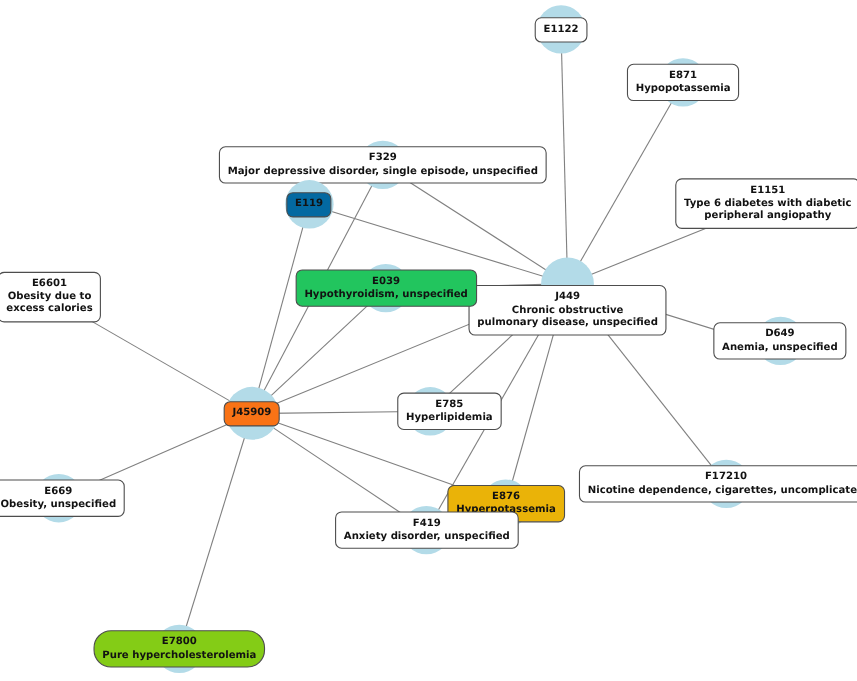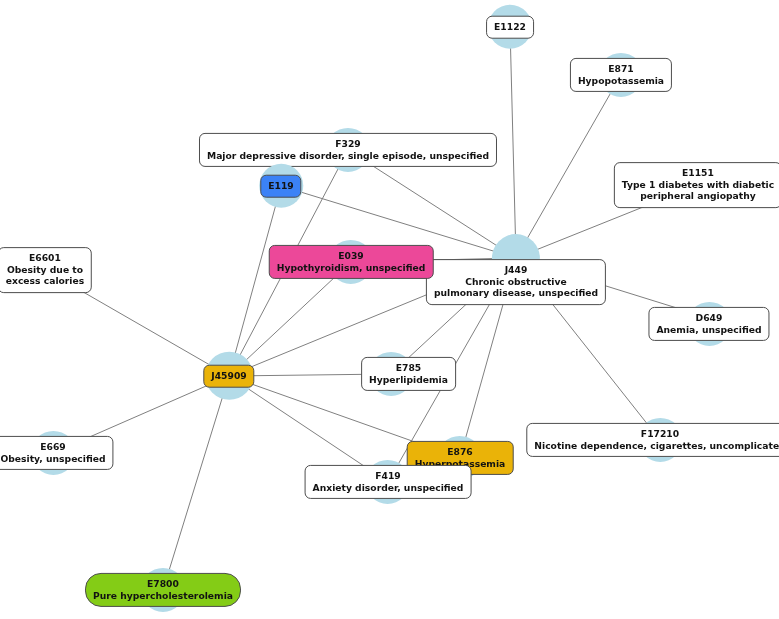--- a/index.html
+++ b/index.html
@@ -104,65 +104,65 @@
       </div>
       <div class="graph-node" style="left: 348px; top: 150px;">
         <div class="node-circle" style="width: 44px; height: 44px; background: rgb(179, 219, 232);"></div>
         <div class="node-label" style="border-color: rgb(77, 77, 77); background: rgb(255, 255, 255); color: rgb(18, 18, 18);">
           <span class="node-code">F329</span>
           <span class="node-desc">Major depressive disorder, single episode, unspecified</span>
         </div>
       </div>
       <div class="graph-node" style="left: 281px; top: 186px;">
         <div class="node-circle" style="width: 44px; height: 44px; background: rgb(179, 219, 232);"></div>
-        <div class="node-label" style="border-color: rgb(77, 77, 77); background: #3b82f6; color: rgb(18, 18, 18);">
+        <div class="node-label" style="border-color: rgb(77, 77, 77); background: #0369a1; color: rgb(18, 18, 18);">
           <span class="node-code">E119</span>
         </div>
       </div>
       <div class="graph-node" style="left: 698px; top: 185px;">
         <div class="node-circle" style="width: 44px; height: 44px; background: rgb(179, 219, 232);"></div>
         <div class="node-label" style="border-color: rgb(77, 77, 77); background: rgb(255, 255, 255); color: rgb(18, 18, 18);">
           <span class="node-code">E1151</span>
-          <span class="node-desc">Type 1 diabetes with diabetic</span>
+          <span class="node-desc">Type 6 diabetes with diabetic</span>
           <span class="node-desc-2">peripheral angiopathy</span>
         </div>
       </div>
       <div class="graph-node" style="left: 516px; top: 258px;">
         <div class="node-circle" style="width: 48px; height: 48px; background: rgb(179, 219, 232);"></div>
         <div class="node-label" style="border-color: rgb(77, 77, 77); background: rgb(255, 255, 255); color: rgb(18, 18, 18); margin-top: 48px;">
           <span class="node-code">J449</span>
           <span class="node-desc">Chronic obstructive</span>
           <span class="node-desc-2">pulmonary disease, unspecified</span>
         </div>
       </div>
       <div class="graph-node" style="left: 351px; top: 262px;">
         <div class="node-circle" style="width: 44px; height: 44px; background: rgb(179, 219, 232);"></div>
-        <div class="node-label" style="border-color: rgb(77, 77, 77); background: #ec4899; color: rgb(18, 18, 18);">
+        <div class="node-label" style="border-color: rgb(77, 77, 77); background: #22c55e; color: rgb(18, 18, 18);">
           <span class="node-code">E039</span>
           <span class="node-desc">Hypothyroidism, unspecified</span>
         </div>
       </div>
       <div class="graph-node" style="left: 45px; top: 270px;">
         <div class="node-circle" style="width: 44px; height: 44px; background: rgb(179, 219, 232);"></div>
         <div class="node-label" style="border-color: rgb(77, 77, 77); background: rgb(255, 255, 255); color: rgb(18, 18, 18);">
           <span class="node-code">E6601</span>
           <span class="node-desc">Obesity due to</span>
           <span class="node-desc-2">excess calories</span>
         </div>
       </div>
-      <div class="graph-node" style="left: 709px; top: 324px;">
+      <div class="graph-node" style="left: 709px; top: 310px;">
         <div class="node-circle" style="width: 44px; height: 44px; background: rgb(179, 219, 232);"></div>
         <div class="node-label" style="border-color: rgb(77, 77, 77); background: rgb(255, 255, 255); color: rgb(18, 18, 18);">
           <span class="node-code">D649</span>
           <span class="node-desc">Anemia, unspecified</span>
         </div>
       </div>
       <div class="graph-node" style="left: 229px; top: 376px;">
         <div class="node-circle" style="width: 48px; height: 48px; background: rgb(179, 219, 232);"></div>
-        <div class="node-label" style="border-color: rgb(77, 77, 77); background: #eab308; color: rgb(18, 18, 18);">
+        <div class="node-label" style="border-color: rgb(77, 77, 77); background: #f97316; color: rgb(18, 18, 18);">
           <span class="node-code">J45909</span>
         </div>
       </div>
       <div class="graph-node" style="left: 391px; top: 374px; padding-left: 35px;">
         <div class="node-circle" style="width: 44px; height: 44px; background: rgb(179, 219, 232);"></div>
         <div class="node-label" style="border-color: rgb(77, 77, 77); background: rgb(255, 255, 255); color: rgb(18, 18, 18);">
           <span class="node-code">E785</span>
           <span class="node-desc">Hyperlipidemia</span>
         </div>
       </div>

